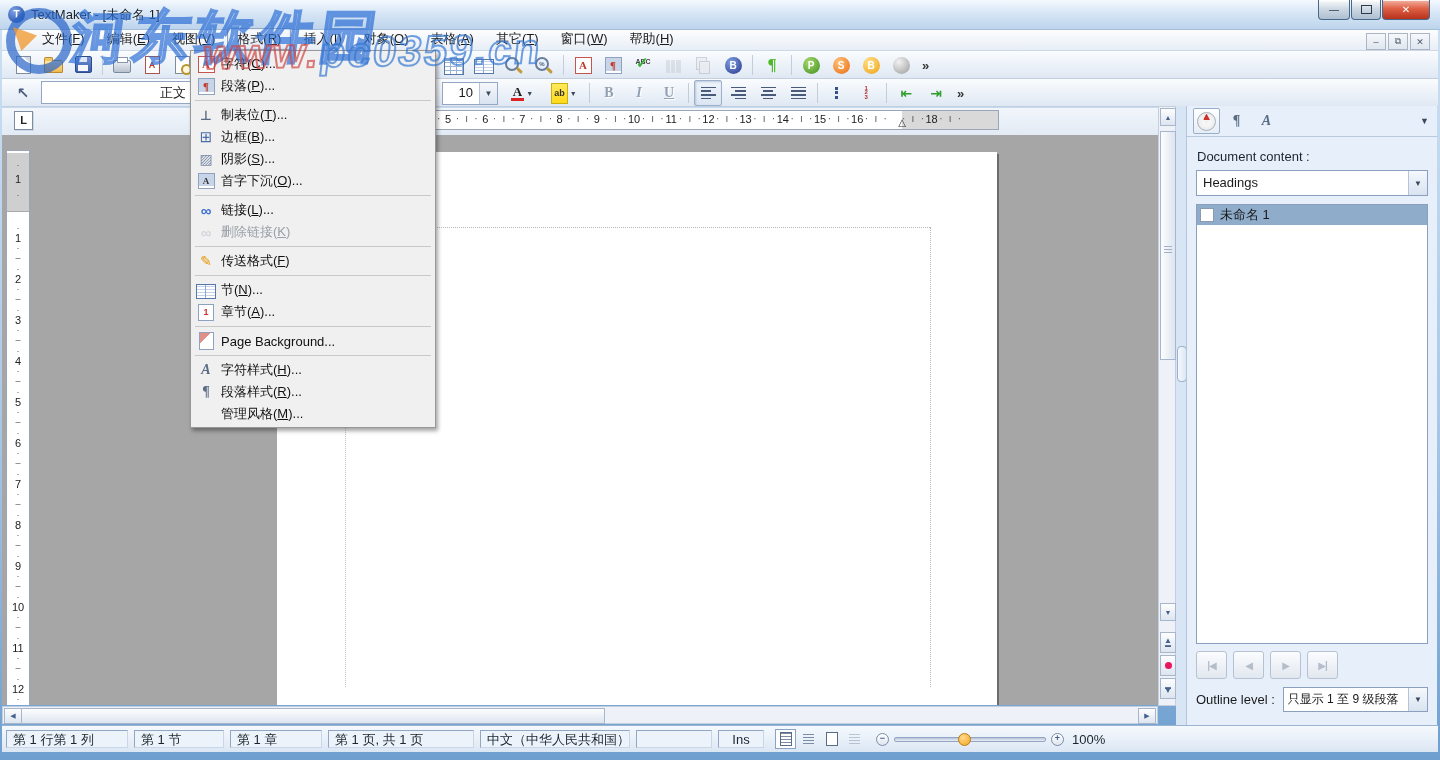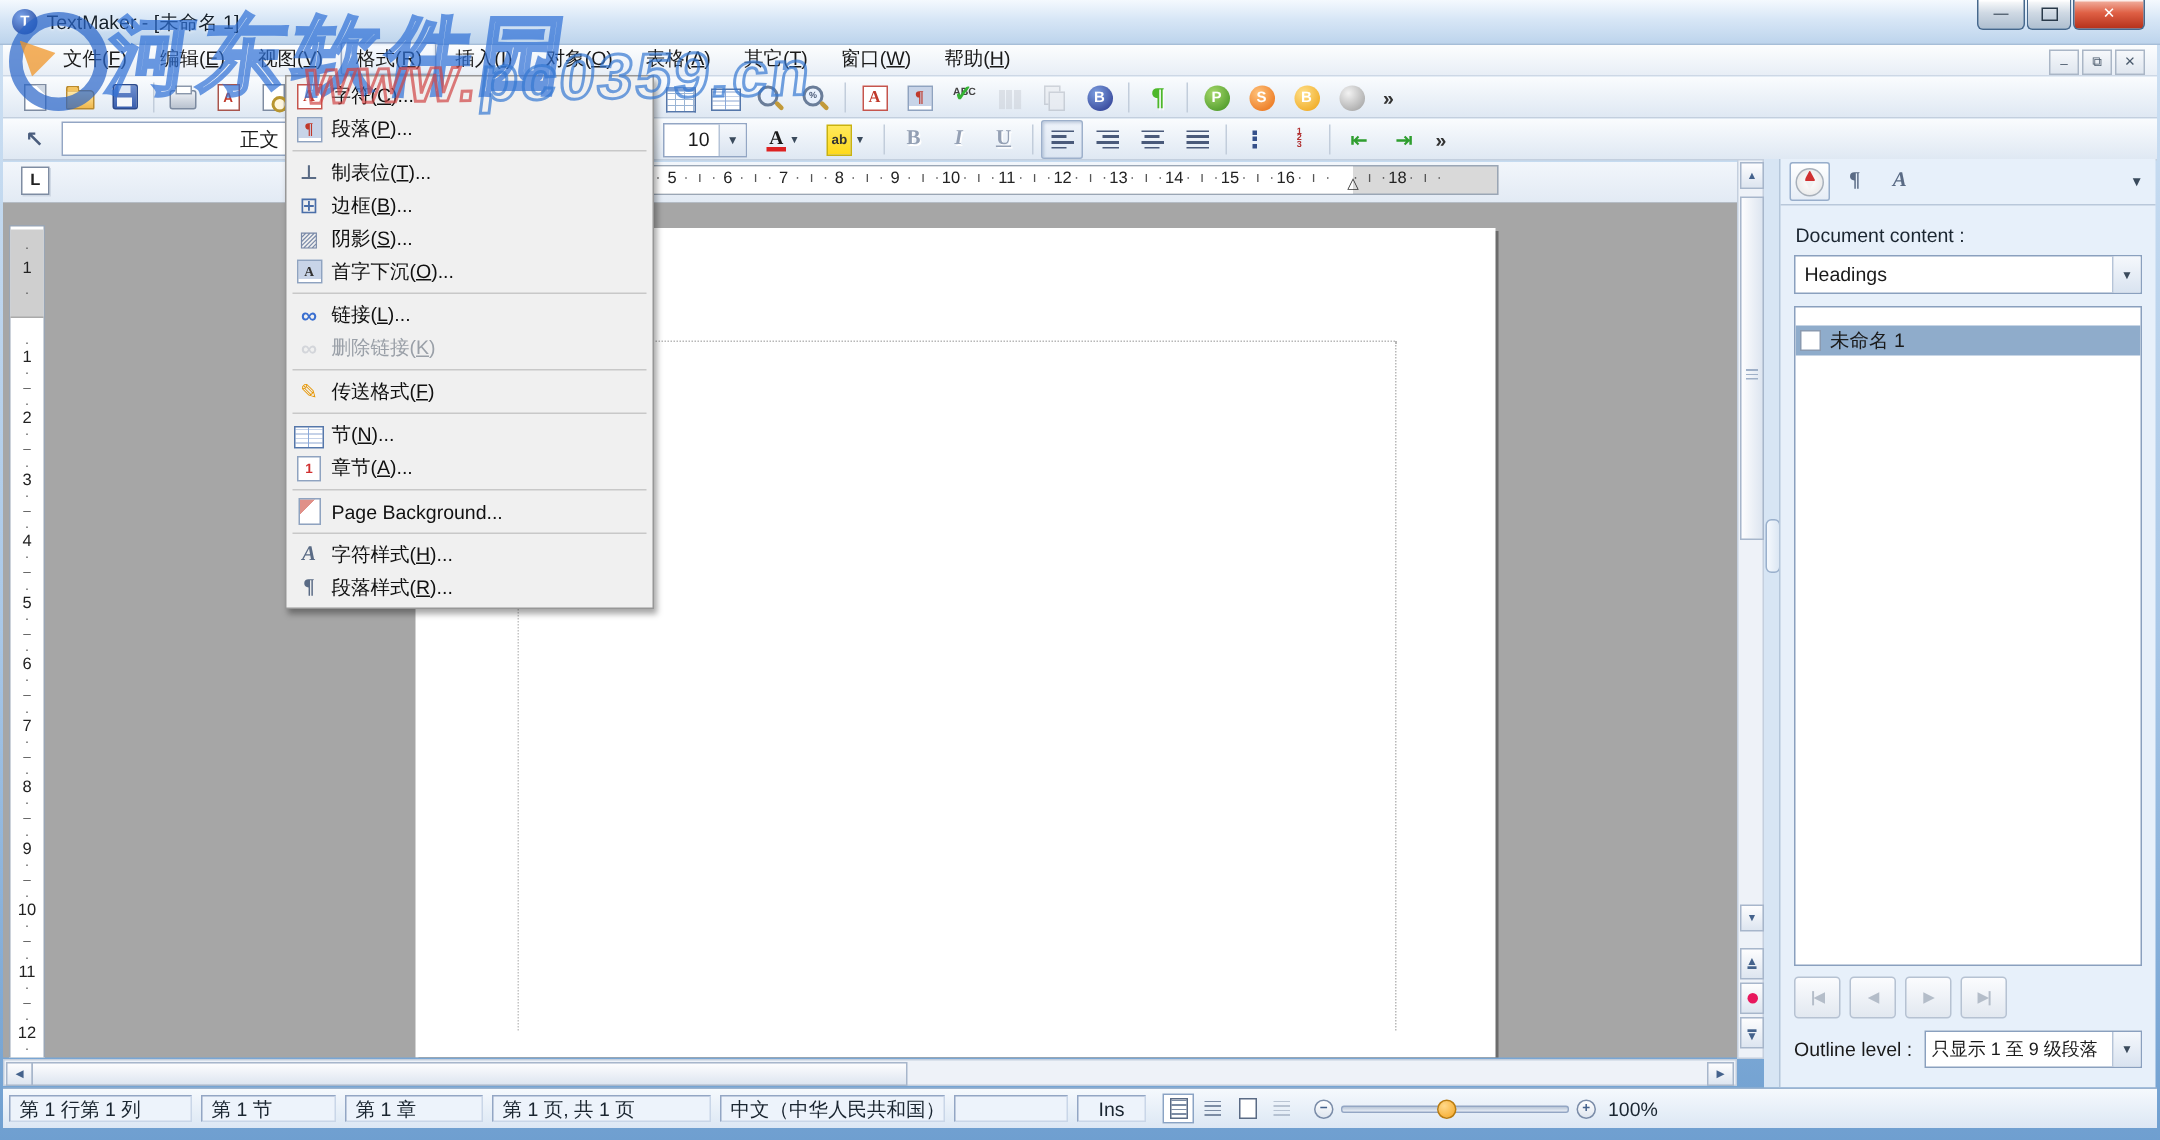--- a/index.html
+++ b/index.html
@@ -156,21 +156,21 @@
   .sidebar{position:absolute;left:1186px;top:106px;width:251px;height:619px;background:#e7f0fa;border-left:1px solid #b4c6da;box-sizing:border-box;font-size:13px;}
   .sb-tabs{display:flex;align-items:center;height:30px;padding:0 6px;border-bottom:1px solid #b9c8da;position:relative;}
   .stab{width:25px;height:24px;display:flex;align-items:center;justify-content:center;margin-right:3px;border:1px solid transparent;border-radius:2px;}
   .stab.active{border-color:#98aecb;background:linear-gradient(#ffffff,#e6edf6);}
   .sb-dd{position:absolute;right:8px;font-size:9px;color:#3a4a5c;}
   .sb-label{padding:12px 10px 6px 10px;color:#1a2530;}
   .sb-combo{margin:0 9px;display:flex;height:24px;background:#fff;border:1px solid #8aa0be;}
   .sb-combo .val{flex:1;padding:4px 6px;}
   .sb-combo .dd{width:18px;background:linear-gradient(#f5f8fc,#d9e3f0);border-left:1px solid #b5c4d8;display:flex;align-items:center;justify-content:center;font-size:8px;color:#3a4a5c;}
   .sb-list{margin:8px 9px 0 9px;height:438px;background:#fff;border:1px solid #8aa0be;overflow:hidden;}
-  .sbrow{display:flex;align-items:center;height:20px;padding-left:3px;margin-top:12px;}
+  .sbrow{display:flex;align-items:center;height:20px;padding-left:3px;}
   .sbrow.selected{background:#8faccb;}
   .sb-check{width:12px;height:12px;background:#fff;border:1px solid #8a9ab0;margin-right:6px;flex:none;}
   .sb-nav{display:flex;gap:6px;padding:7px 9px 0 9px;}
   .nbtn{width:29px;height:26px;border:1px solid #b6c2d2;border-radius:3px;background:linear-gradient(#fbfcfe,#e2e8f0);
     color:#b4bdc9;font-size:10px;font-weight:bold;display:flex;align-items:center;justify-content:center;letter-spacing:-1px;}
   .sb-outline{display:flex;align-items:center;padding:8px 9px 0 9px;gap:8px;}
   .sb-outline .sb-combo{flex:1;margin:0;height:23px;}
   .sb-outline .val{font-size:12px;padding:3px 4px;white-space:nowrap;}
   
   .statusbar{position:absolute;left:2px;top:725px;width:1436px;height:27px;background:linear-gradient(#f5f9fd,#dce7f4);
@@ -741,20 +741,24 @@
           <span class="icon ic-styleA">A</span>
         </span>
         <span class="mi-label">字符样式(<u>H</u>)...</span>
       </div>
       <div class="mi">
         <span class="mi-ic">
           <span class="icon ic-stylePara">¶</span>
         </span>
         <span class="mi-label">段落样式(<u>R</u>)...</span>
       </div>
+      <div class="mi">
+        <span class="mi-ic"></span>
+        <span class="mi-label">管理风格(<u>M</u>)...</span>
+      </div>
     </div>
 
   <div class="watermark">
     <div class="wm-logo"></div>
     <div class="wm-name">河东软件园</div>
     <div class="wm-url">
       <span class="pre">www.</span><span class="rest">pc0359.cn</span>
     </div>
   </div>
 

